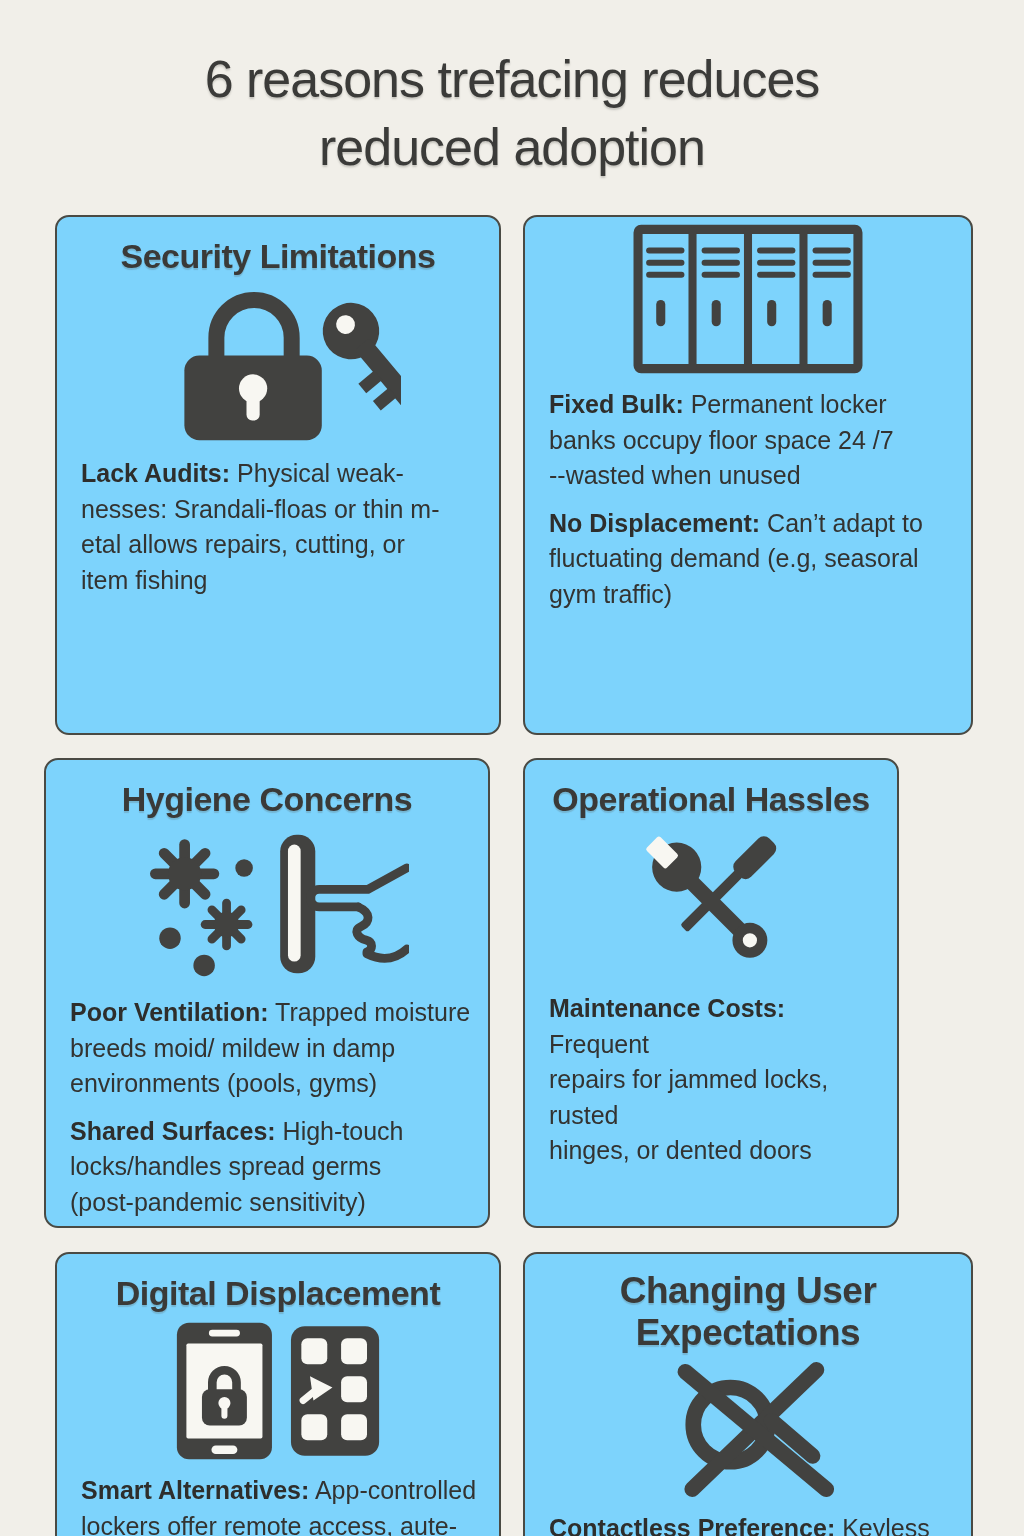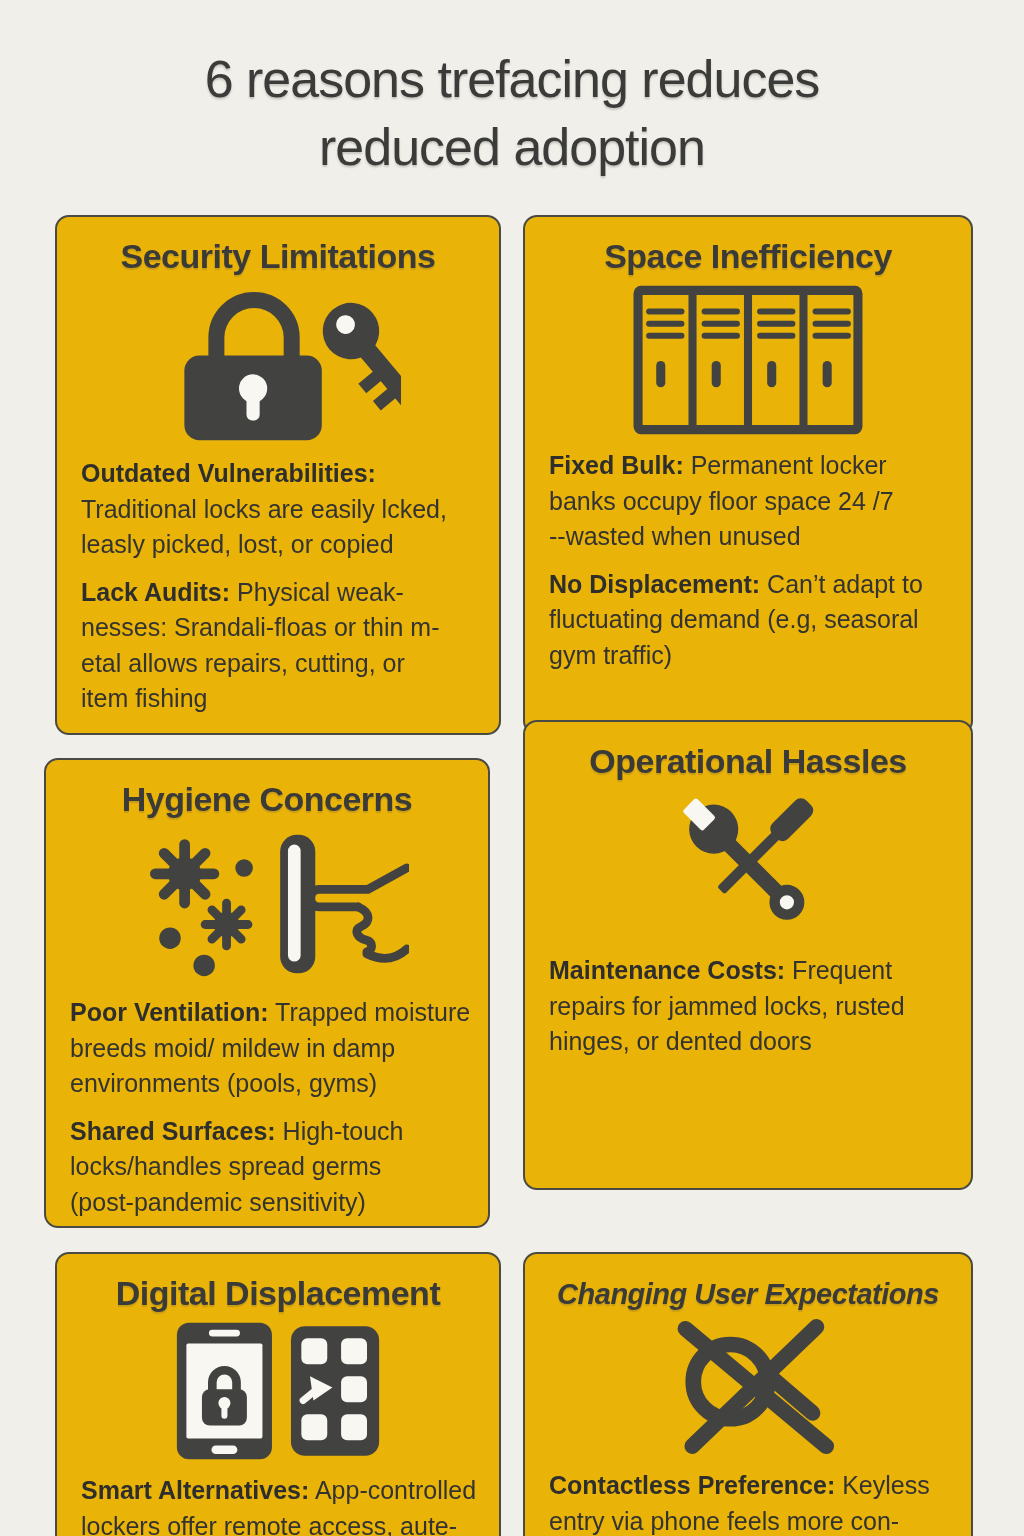--- a/index.html
+++ b/index.html
@@ -17,42 +17,42 @@
     font-size:52px;
     line-height:1.30;
     font-weight:normal;
     color:#3b3b39;
     letter-spacing:-1px;
     white-space:pre-line;
     text-shadow:0 2px 2px rgba(80,78,70,0.25);
   }
   .card{
     position:absolute;
-    background:#eab308;
+    background:#7dd3fc;
     border:2.5px solid #4a4a44;
     border-radius:14px;
     box-sizing:border-box;
     display:flex;flex-direction:column;align-items:center;
   }
   .card-security{left:55px;top:215px;width:446px;height:520px;}
   .card-space{left:523px;top:215px;width:450px;height:520px;}
   .card-hygiene{left:44px;top:758px;width:446px;height:470px;}
-  .card-operational{left:523px;top:720px;width:450px;height:470px;}
+  .card-operational{left:523px;top:758px;width:376px;height:470px;}
   .card-digital{left:55px;top:1252px;width:446px;height:430px;}
   .card-expectations{left:523px;top:1252px;width:450px;height:430px;}
   .card-title{
     font-weight:bold;
     font-size:34px;
     color:#3a3a38;
     margin:20px 8px 2px;
     text-align:center;
     letter-spacing:-0.5px;
     text-shadow:0 2px 1px rgba(80,78,70,0.22);
   }
-  .card-expectations .card-title{font-size:29px;margin-top:24px;font-style:italic;}
+  .card-expectations .card-title{font-size:37px;margin-top:16px;}
   .icon-wrap{display:flex;align-items:center;justify-content:center;margin:6px 0 8px;}
   .icon-wrap svg{display:block;}
   .card-body{align-self:stretch;padding:4px 12px 0 24px;}
   .item{margin:0 0 12px;font-size:25px;line-height:1.42;}
   .item strong{font-weight:bold;color:#2e2e2c;}
   .item-text{white-space:pre-line;}
   .ic{fill:#424240;}
   .ic-stroke{fill:none;stroke:#424240;stroke-linecap:round;stroke-linejoin:round;}
   .cut{fill:#f8f7f2;}
   .cut-stroke{fill:none;stroke:#f8f7f2;stroke-linecap:round;stroke-linejoin:round;}
@@ -76,32 +76,28 @@
         <g transform="translate(207,50) rotate(-40)">
           <circle class="ic" cx="0" cy="0" r="30"></circle>
           <circle class="cut" cx="0" cy="-9" r="10"></circle>
           <rect class="ic" x="-10" y="18" width="20" height="86" rx="4"></rect>
           <rect class="ic" x="-30" y="48" width="22" height="13"></rect>
           <rect class="ic" x="-30" y="72" width="22" height="13"></rect>
         </g>
       </svg>
     </div>
     <div class="card-body">
-      <p class="item"><strong>Outdated Vulnerabilities:</strong><span class="item-text">
-Traditional locks are easily lcked,
-leasly picked, lost, or copied</span></p>
       <p class="item"><strong>Lack Audits:</strong><span class="item-text"> Physical weak-
 nesses: Srandali-floas or thin m-
 etal allows repairs, cutting, or
 item fishing</span></p>
     </div>
   </section>
 
   <section class="card card-space">
-    <h2 class="card-title">Space Inefficiency</h2>
     <div class="icon-wrap">
       <svg width="232" height="152" viewBox="0 0 230 150">
         <rect class="ic-stroke" stroke-width="9" x="6" y="6" width="218" height="138" rx="3"></rect>
         <line class="ic-stroke" stroke-width="8" x1="60" y1="8" x2="60" y2="142"></line>
         <line class="ic-stroke" stroke-width="8" x1="115" y1="8" x2="115" y2="142"></line>
         <line class="ic-stroke" stroke-width="8" x1="170" y1="8" x2="170" y2="142"></line>
         <g class="ic-stroke" stroke-width="6">
           <line x1="17" y1="27" x2="49" y2="27"></line>
             <line x1="17" y1="39" x2="49" y2="39"></line>
             <line x1="17" y1="51" x2="49" y2="51"></line>

